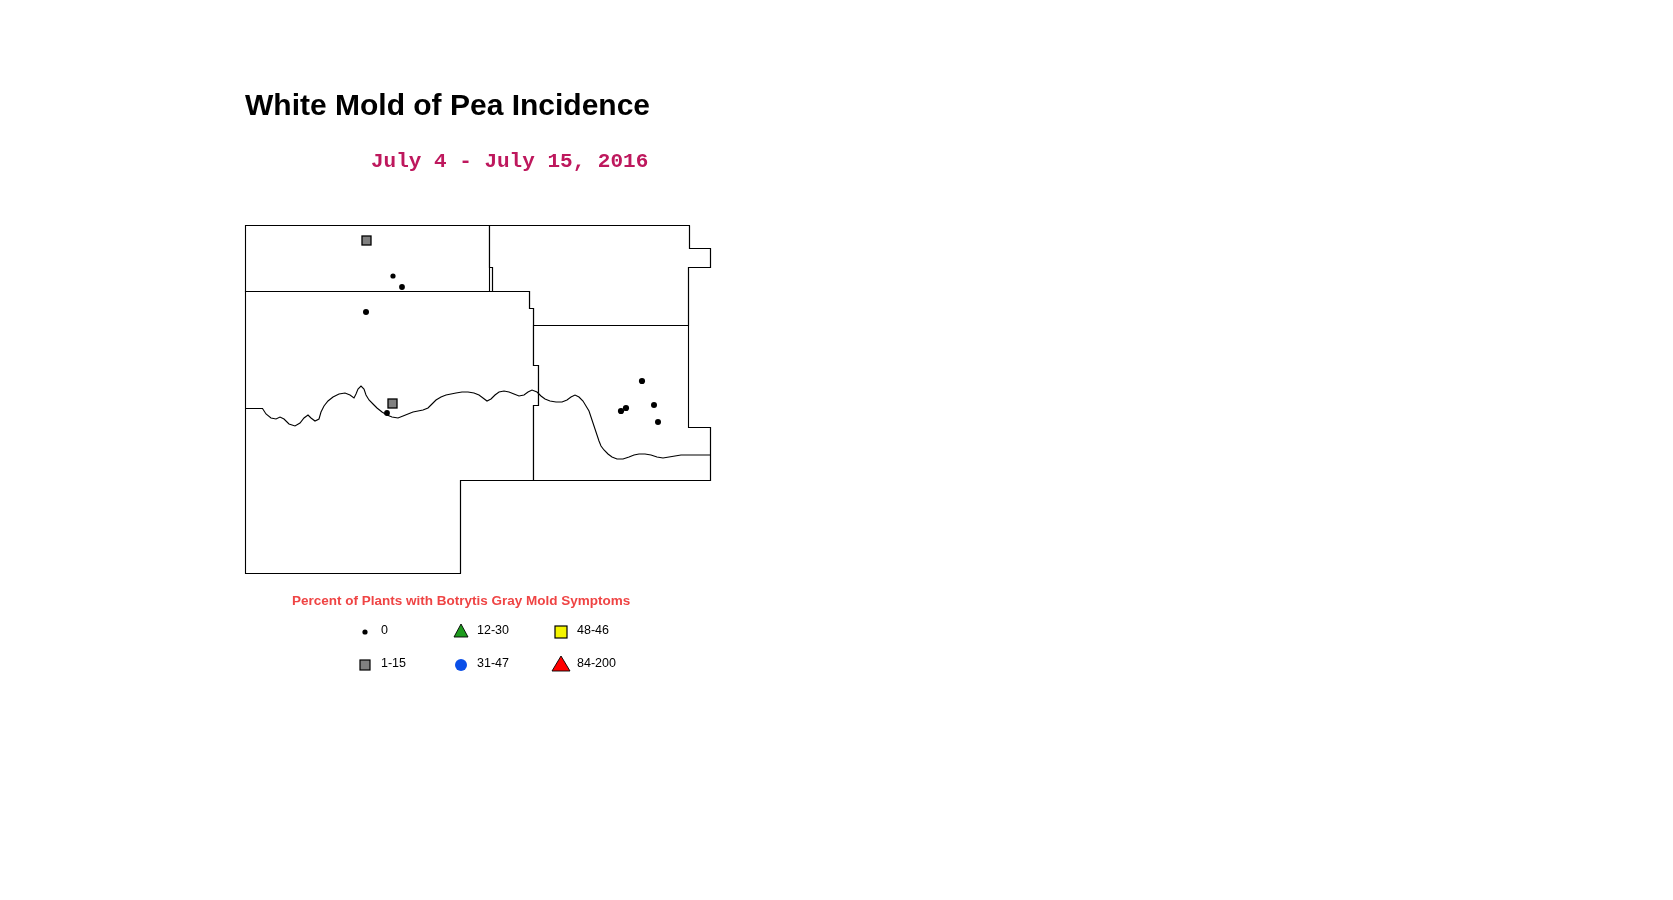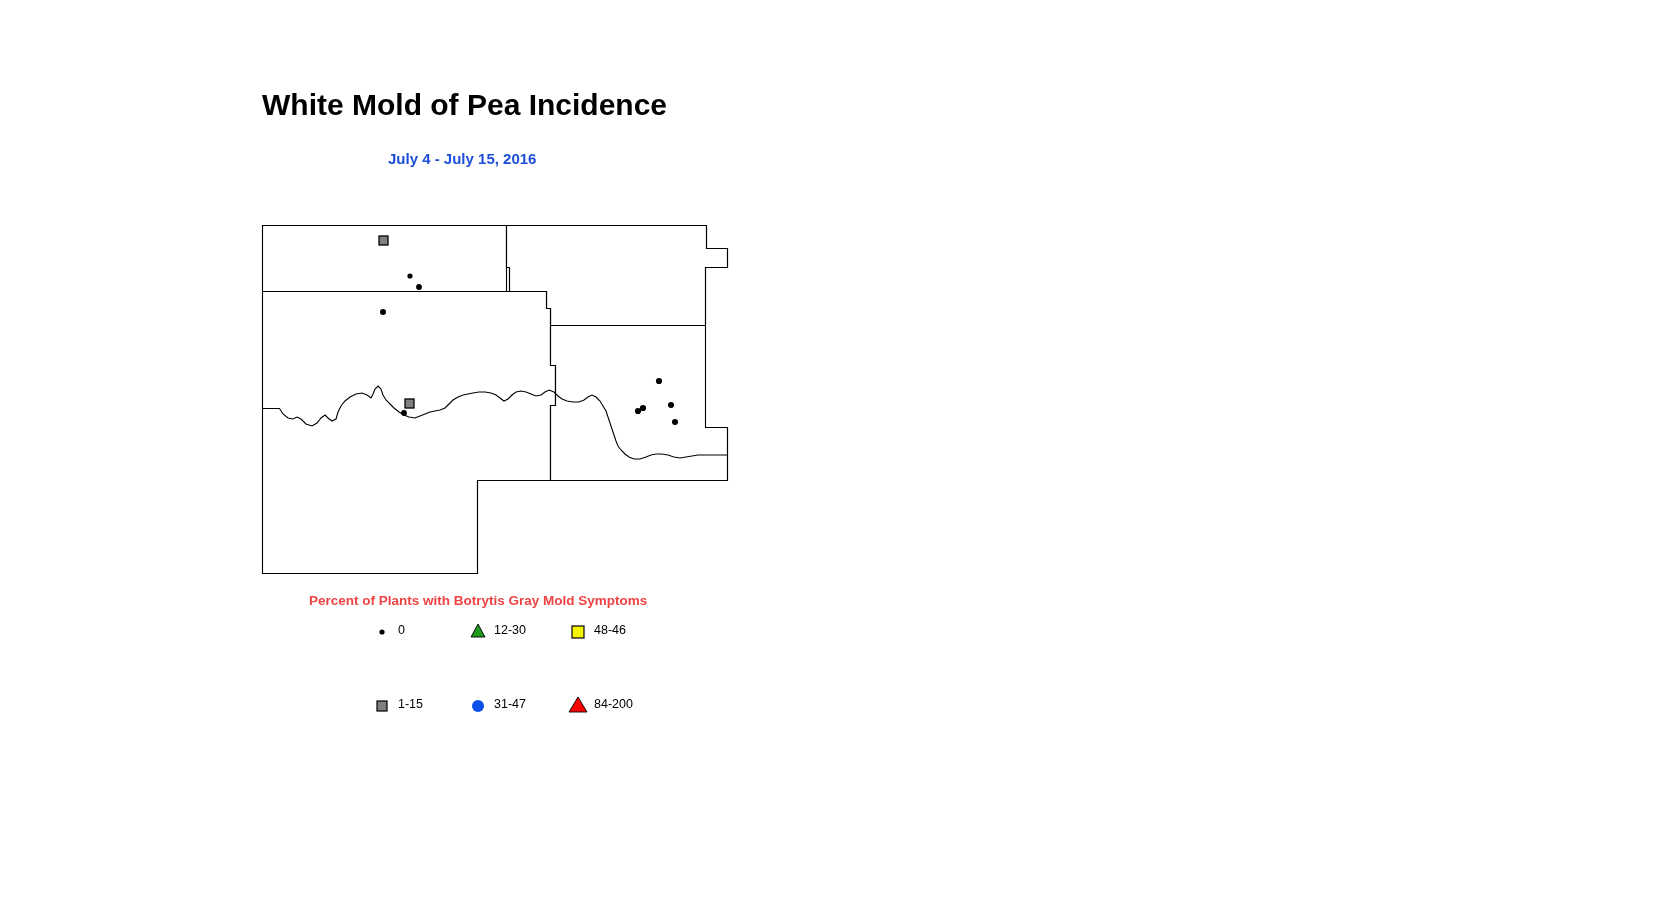--- a/index.html
+++ b/index.html
@@ -11,42 +11,43 @@
   body {
     width: 1673px;
     height: 900px;
     position: relative;
     overflow: hidden;
     font-family: "Liberation Sans", sans-serif;
     color: #000000;
   }
   #page {
     position: absolute;
-    left: 17px; top: 0;
+    left: 0; top: 0;
     width: 1412px;
     height: 900px;
   }
   .title {
     position: absolute;
     left: 245px;
     top: 88px;
     font-size: 30px;
     font-weight: bold;
     letter-spacing: 0px;
     white-space: nowrap;
     color: #000000;
   }
   .subtitle {
     position: absolute;
     left: 371px;
     top: 150px;
-    font-size: 15px;
+    font-size: 21px;
     font-weight: bold;
     white-space: nowrap;
-    color: #1d4ed8;
+    color: #be185d;
+    font-family: Liberation Mono, monospace;
   }
   #map-area {
     position: absolute;
     left: 240px;
     top: 205px;
     width: 500px;
     height: 390px;
   }
   #map-svg {
     display: block;
@@ -69,21 +70,21 @@
     width: 330px;
     height: 70px;
   }
   .legend-row {
     position: absolute;
     left: 0;
     width: 330px;
     height: 30px;
   }
   .legend-row.r0 { top: 0px; }
-  .legend-row.r1 { top: 33px; margin-top: 41px; }
+  .legend-row.r1 { top: 33px; }
   .legend-cell {
     position: absolute;
     top: 0;
     height: 30px;
   }
   .legend-cell.c0 { left: 0px; }
   .legend-cell.c1 { left: 96px; }
   .legend-cell.c2 { left: 196px; }
   .legend-sym {
     position: absolute;

